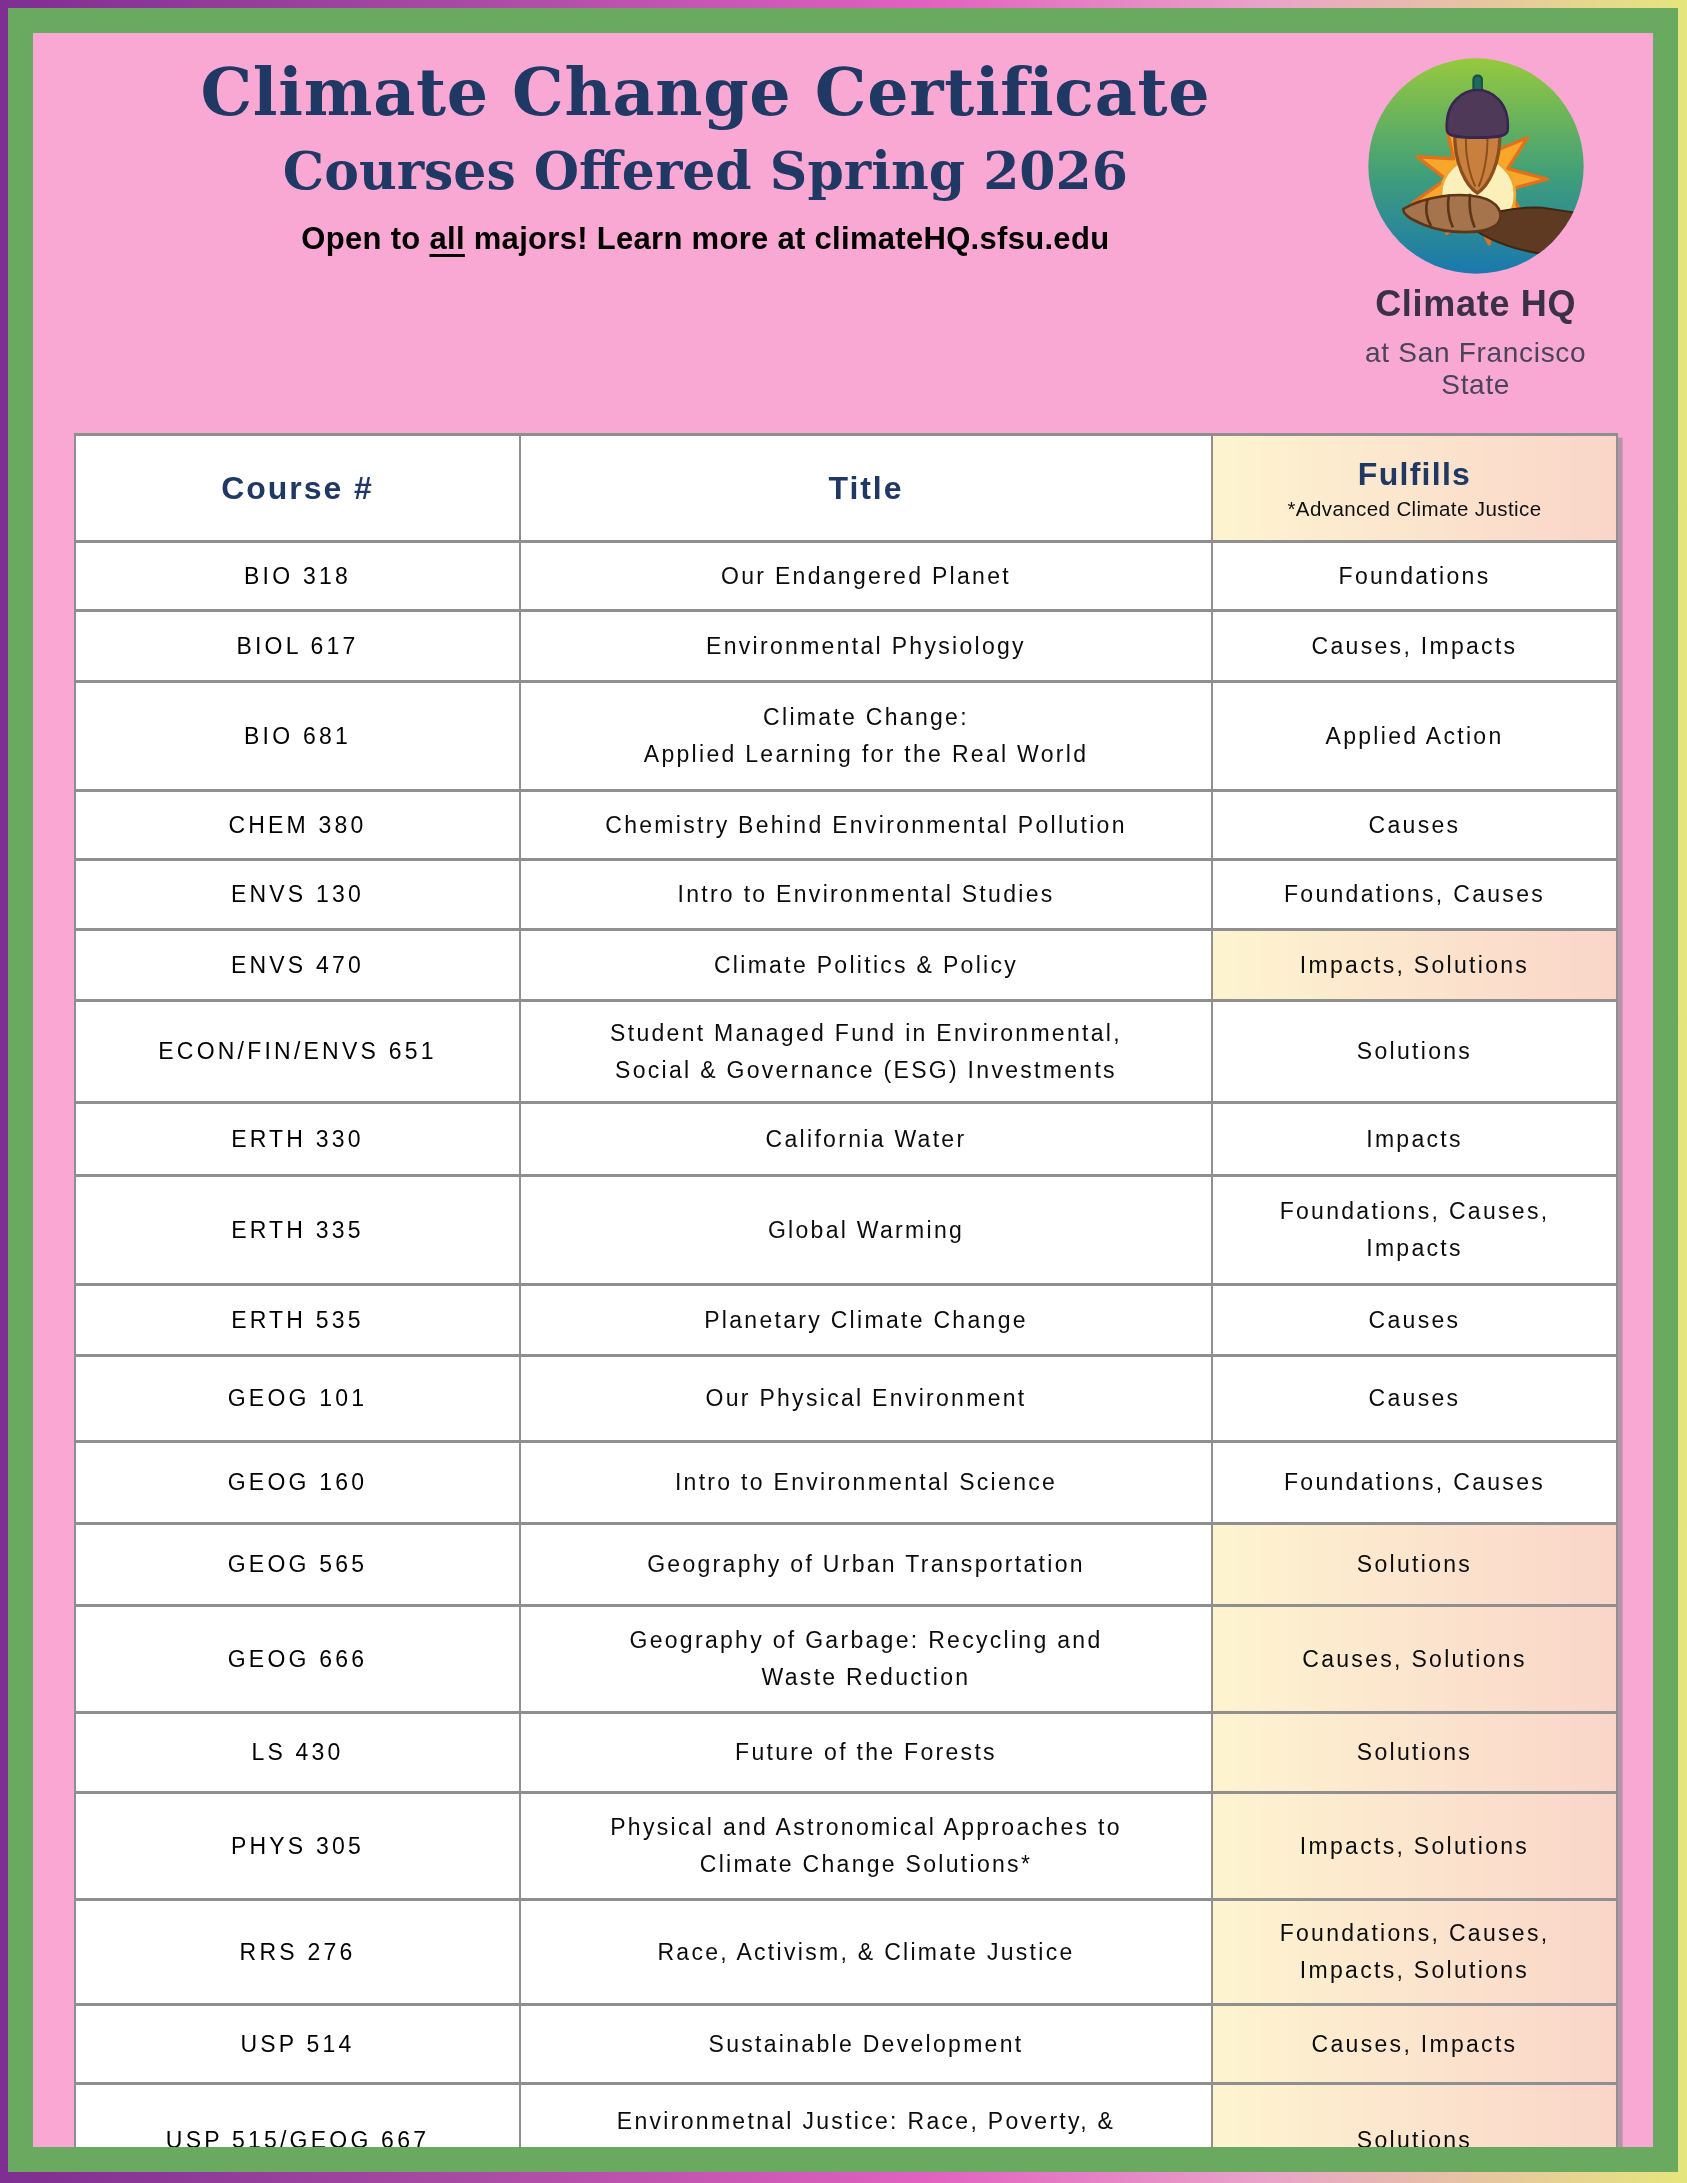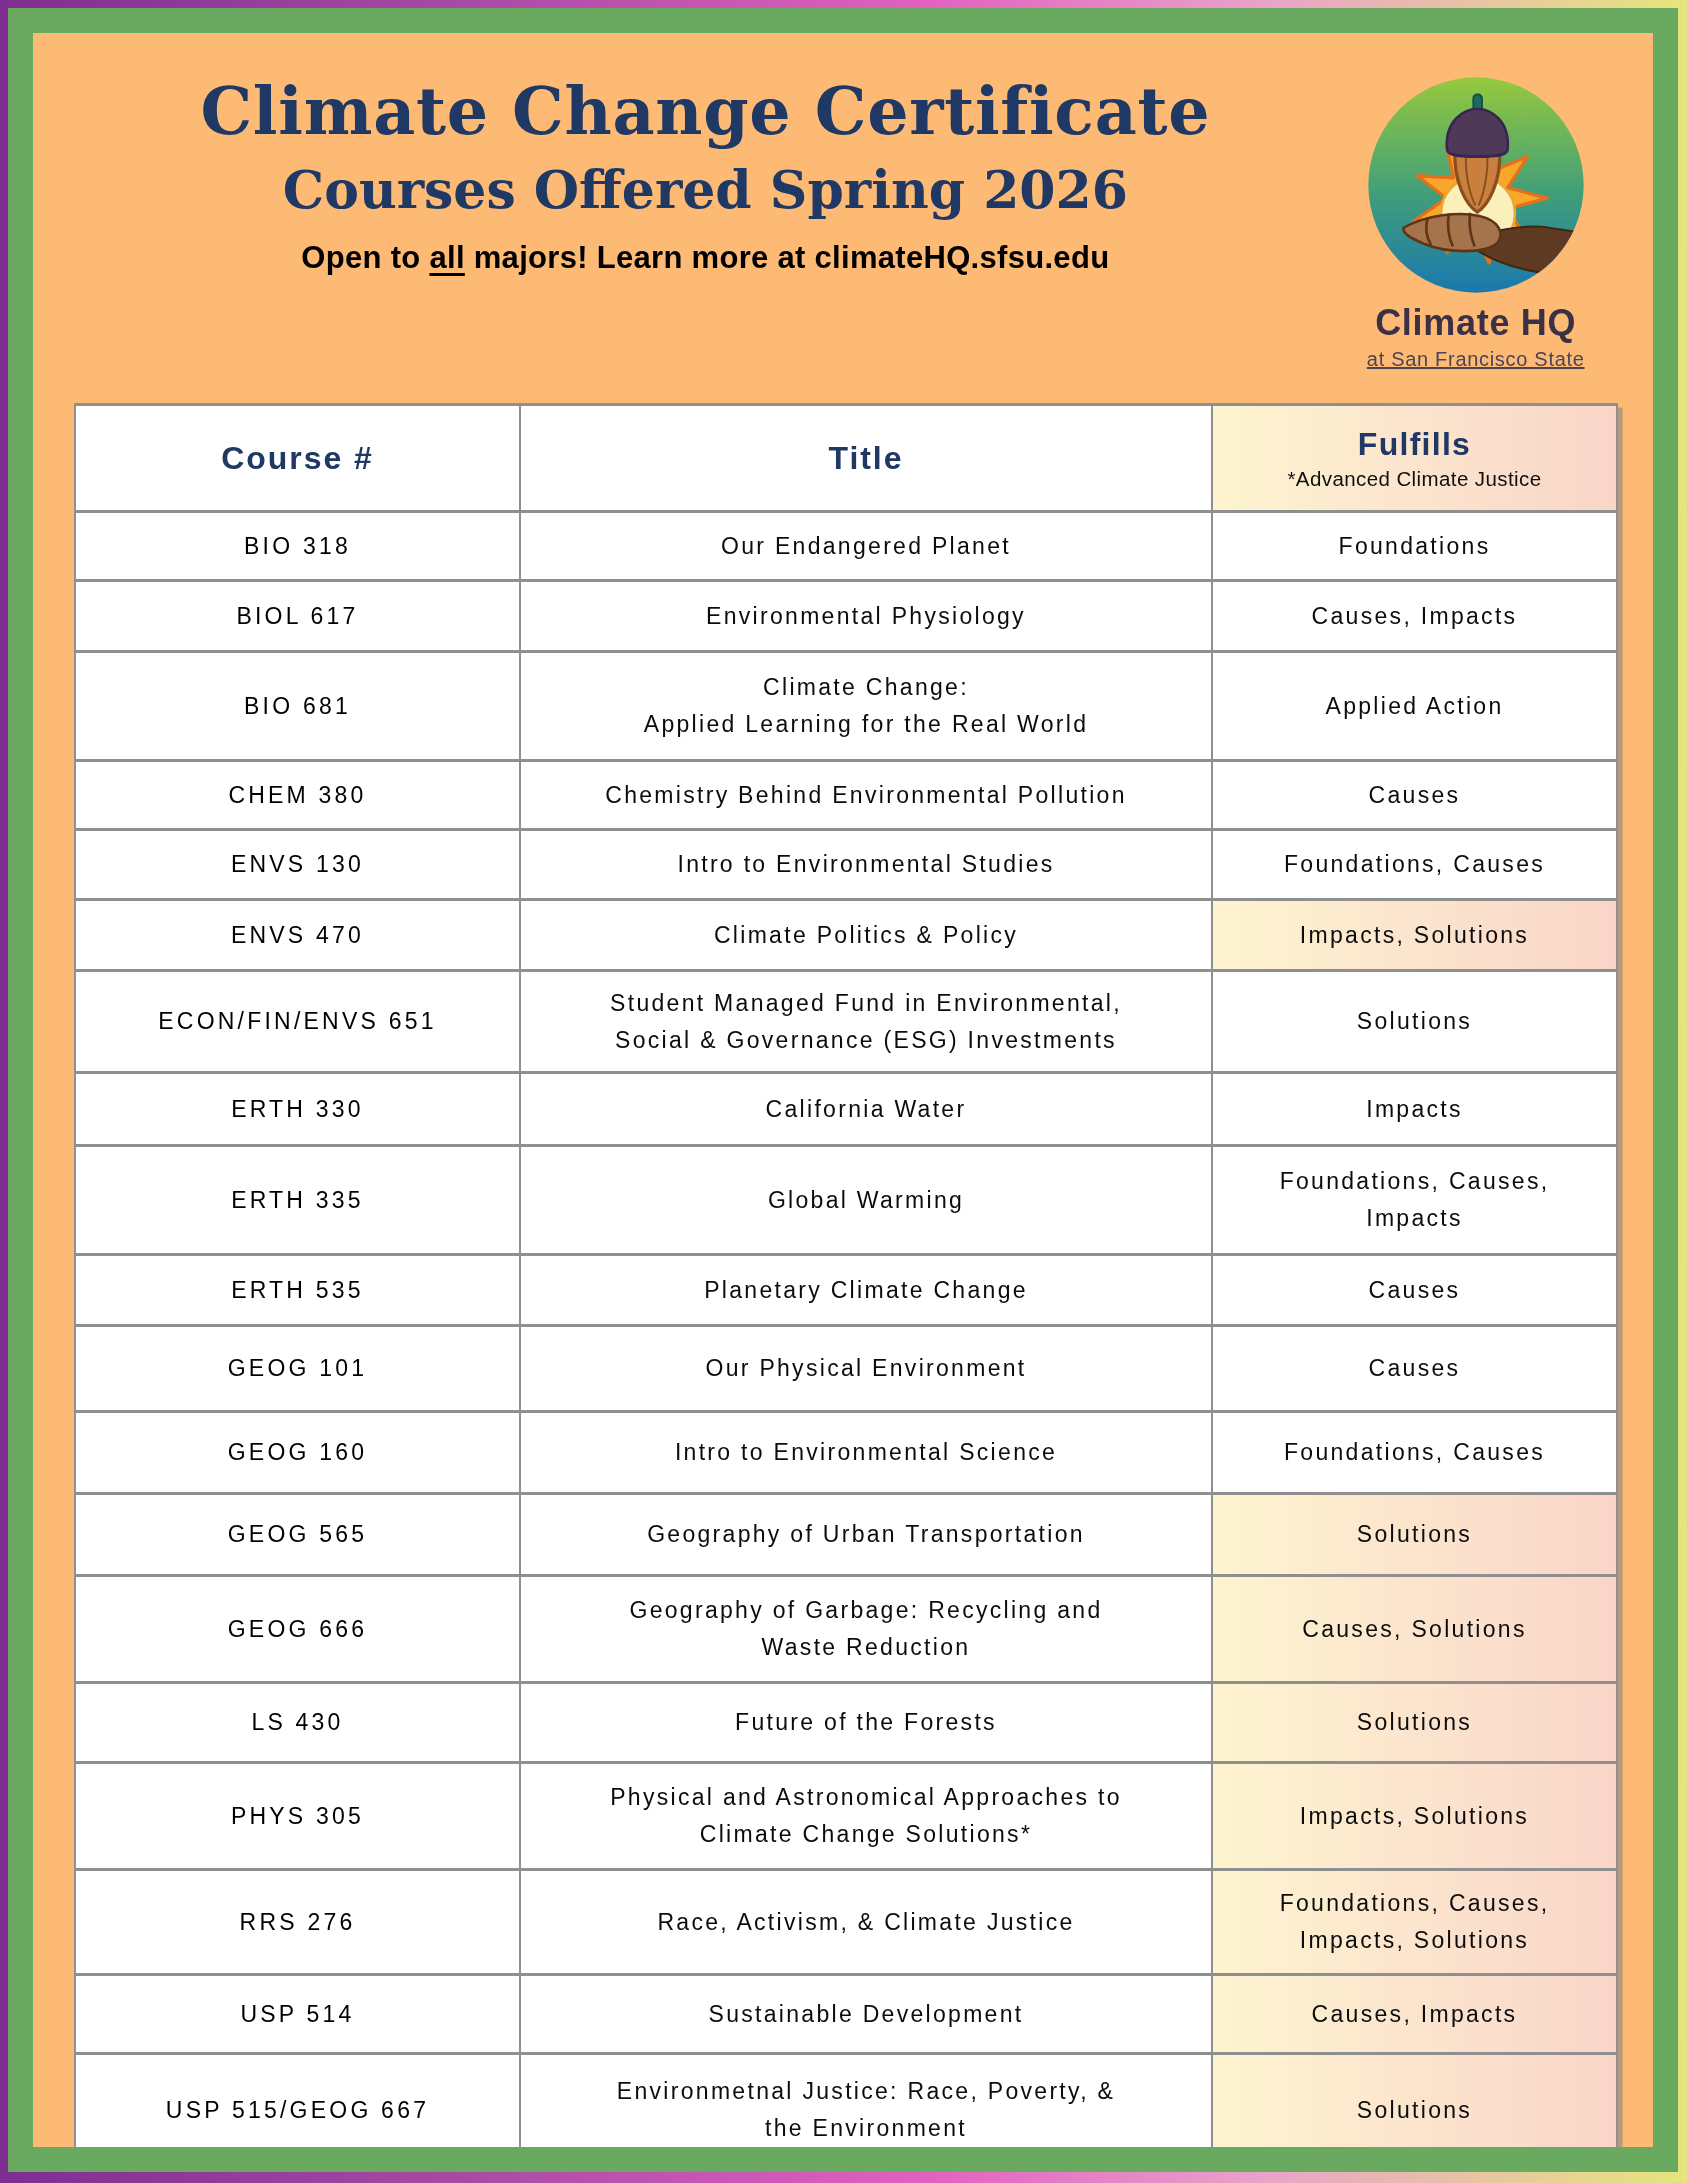--- a/index.html
+++ b/index.html
@@ -14,22 +14,22 @@
     padding:8px 9.3px 10.6px 8px;
     background:linear-gradient(90deg,#7e2e91 0%, #a94ba4 28%, #e261c0 55%, #e9a3c9 75%, #e5e67c 100%);
   }
   .green-frame {
     width:100%; height:100%;
     background:#6aaa60;
     padding:25px;
   }
   .page {
     width:100%; height:100%;
-    background:#fdba74;
-    padding:31px 38px 0 41px;
+    background:#f9a8d4;
+    padding:12px 38px 0 41px;
     overflow:hidden;
   }
   .header { display:flex; align-items:flex-start; }
   .header-text { flex:1; text-align:center; padding-top:13.2px; }
   .page-title {
     margin:0;
     font-family:"DejaVu Serif", serif;
     font-weight:bold;
     font-size:65px;
     line-height:1.05;
@@ -56,25 +56,24 @@
   .logo-circle-svg { display:block; margin:0 auto; }
   .logo-name {
     margin-top:8px;
     font-family:Liberation Sans, sans-serif;
     font-weight:bold;
     font-size:36px;
     color:#3b3147;
     letter-spacing:0.7px;
   }
   .logo-sub {
-    margin-top:4px;
-    font-size:20px;
+    margin-top:12px;
+    font-size:28px;
     color:#4a4458;
     letter-spacing:0.7px;
-    text-decoration:underline;
   }
   table.courses {
     margin-top:32px;
     width:1542px;
     table-layout:fixed;
     border-collapse:collapse;
     box-shadow:4.6px 4.6px 0 rgba(130,130,130,0.55);
   }
   table.courses th, table.courses td {
     border:2.6px solid #8f8f8f;

